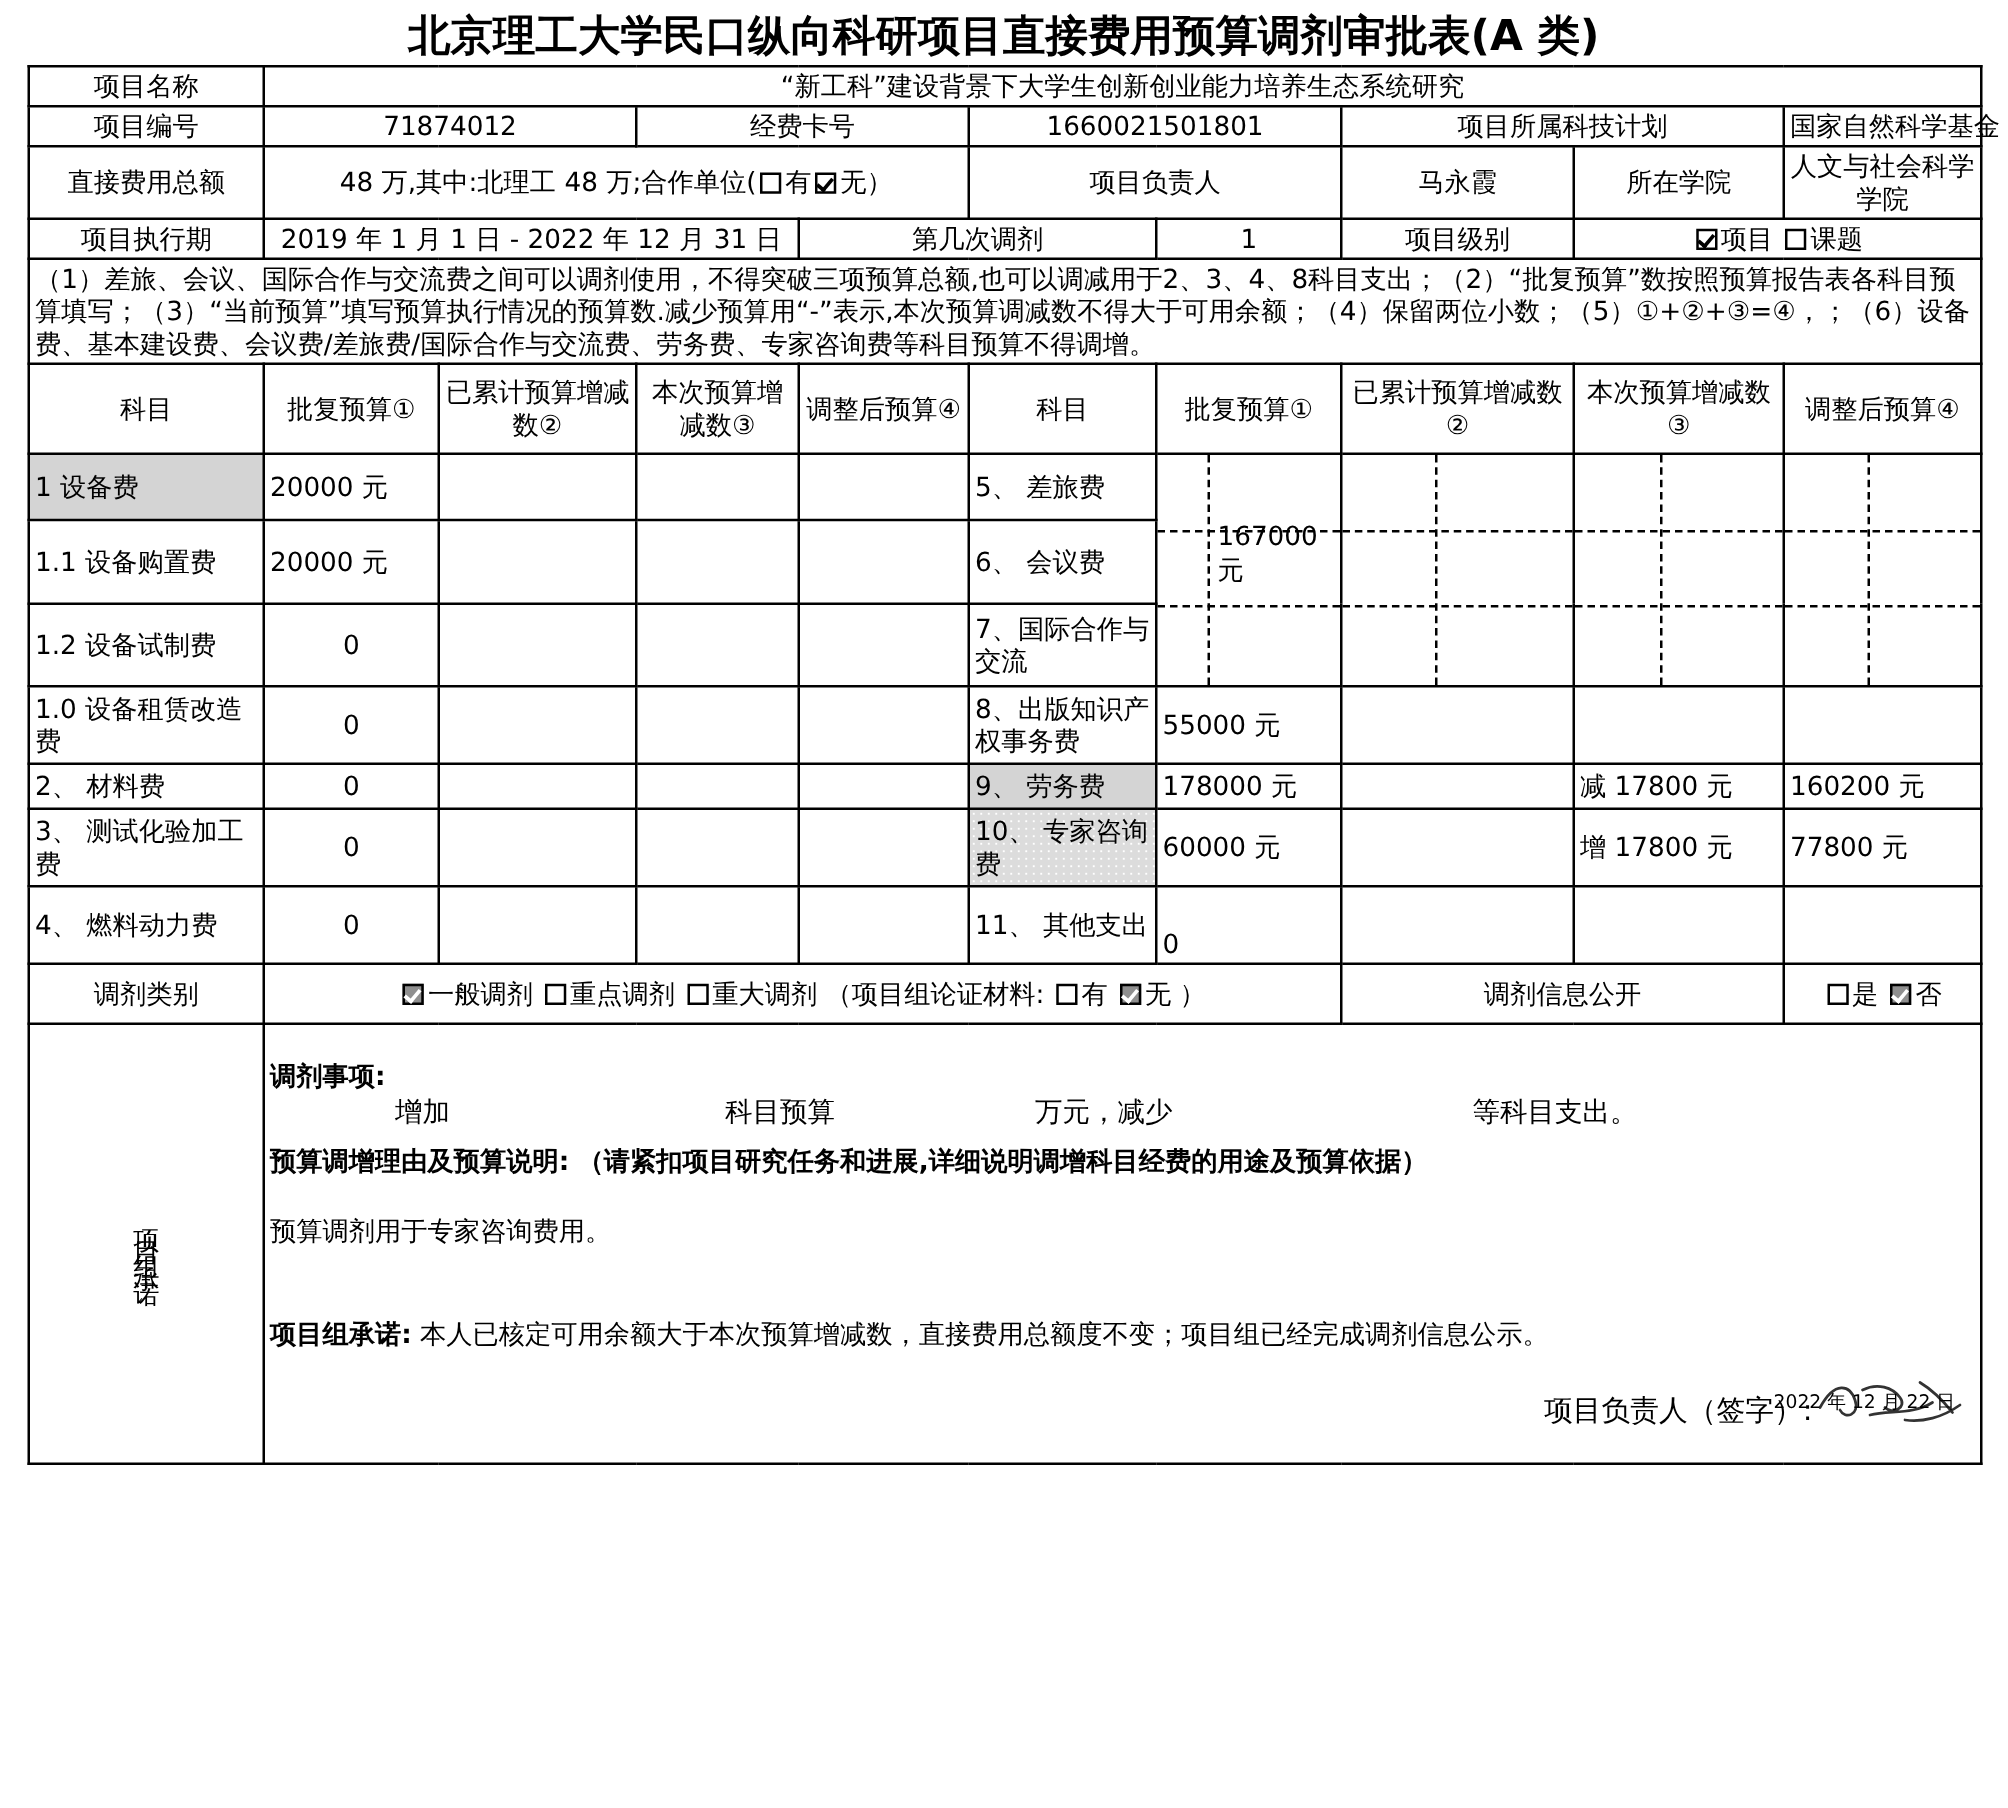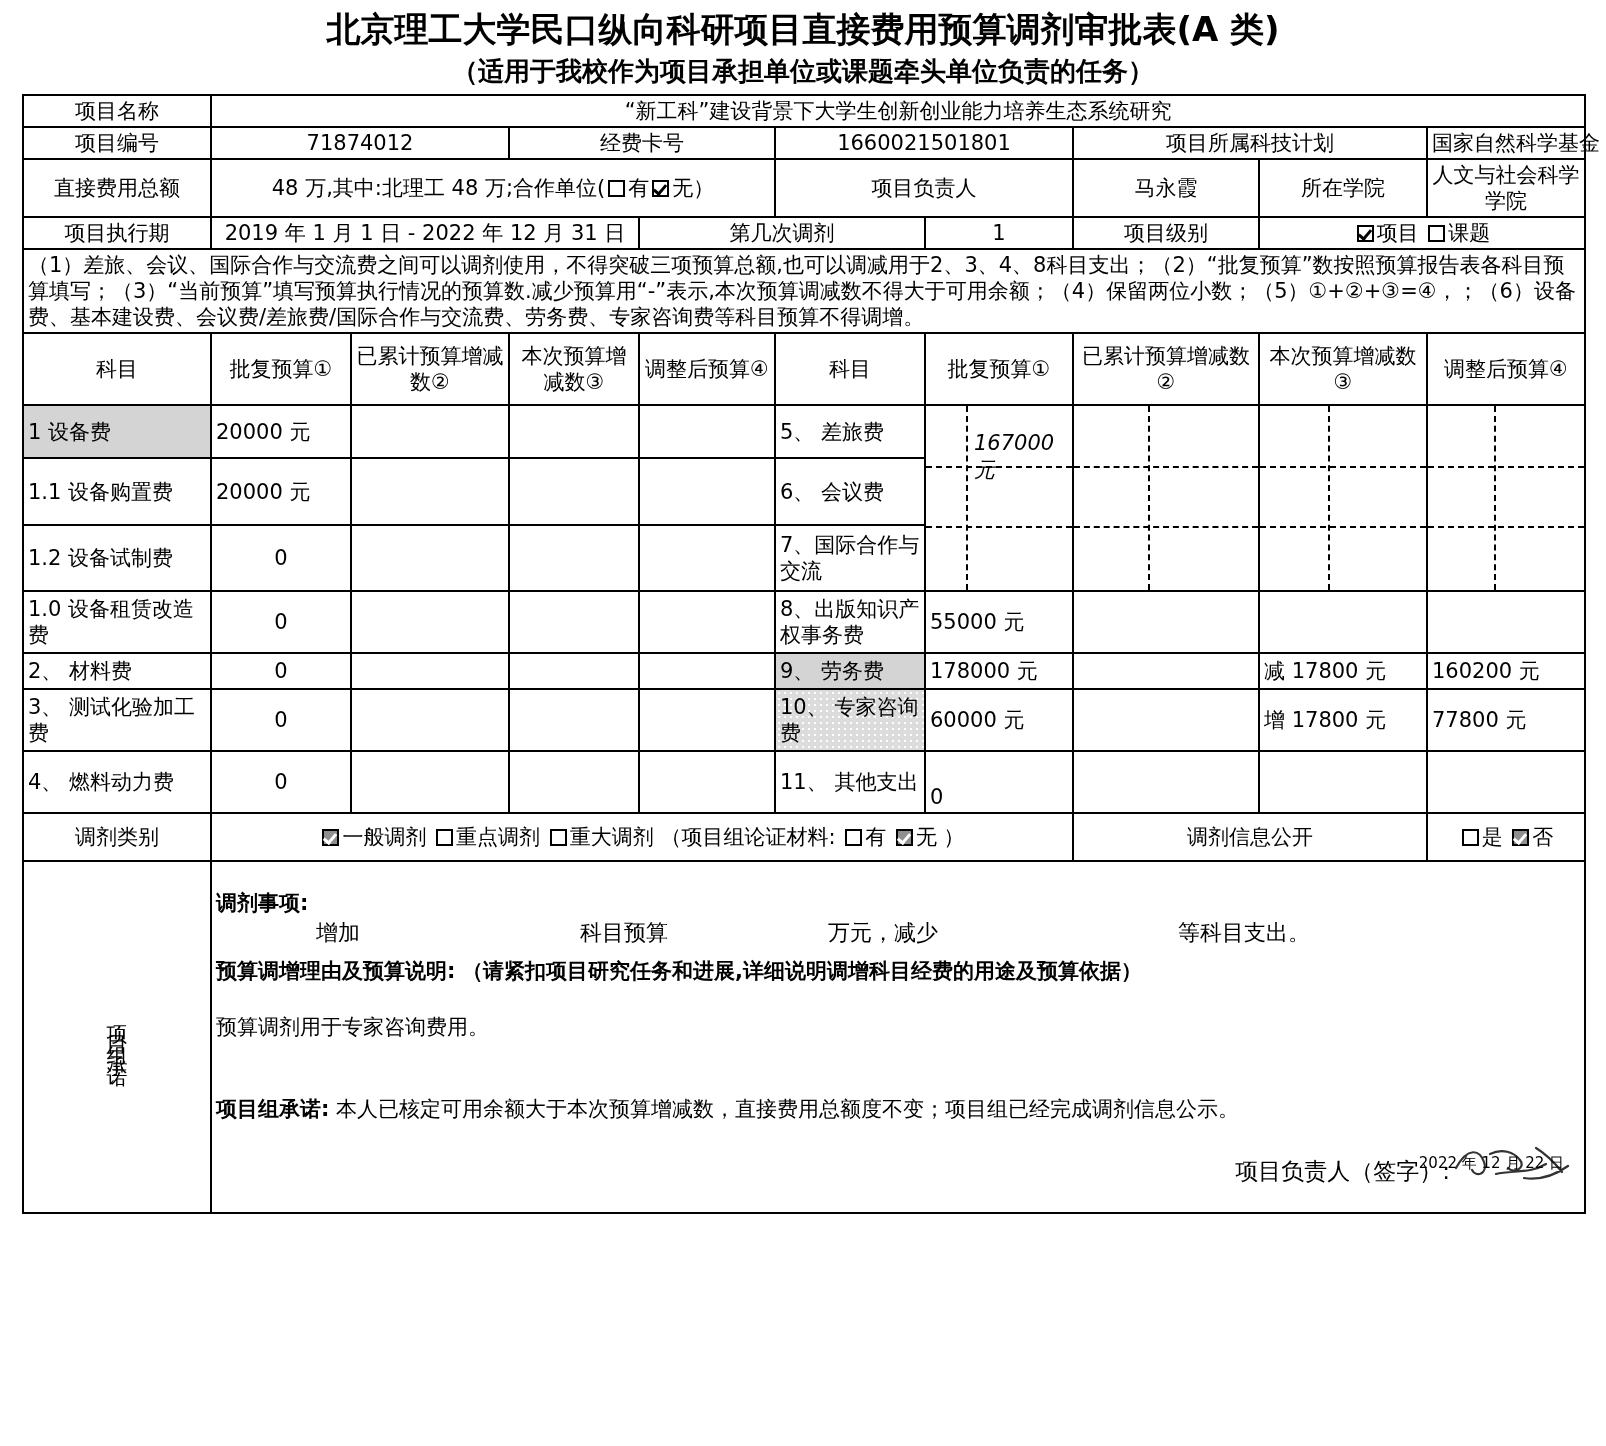--- a/index.html
+++ b/index.html
@@ -152,21 +152,20 @@
     line-height: 34px;
   }
   .adjitem-line span { white-space: pre; }
 </style>
 </head>
 <body>
 
 <div class="page">
 
   <div class="title">北京理工大学民口纵向科研项目直接费用预算调剂审批表(A 类)</div>
-  <div class="subtitle">（适用于我校作为项目承担单位或课题牵头单位负责的任务）</div>
 
   <table class="form">
     <colgroup>
       <col style="width:188px">
       <col style="width:140px">
       <col style="width:158px">
       <col style="width:130px">
       <col style="width:136px">
       <col style="width:150px">
       <col style="width:148px">
@@ -235,21 +234,21 @@
       <td class="l">20000 元</td>
       <td></td>
       <td></td>
       <td></td>
       <td class="l">5、 差旅费</td>
       <td rowspan="3" style="padding:0">
         <div class="dash-cell" style="height:184px">
           <div class="dline" style="top:60px;"></div>
           <div class="dline" style="top:120px;"></div>
           <div class="vdash" style="left:40px;"></div>
-          <div class="budget-val" style="padding-top:24px;font-style:italic;">167000 元</div>
+          <div class="budget-val" style="padding-top:52px;">167000 元</div>
         </div>
       </td>
       <td rowspan="3" style="padding:0">
         <div class="dash-cell" style="height:184px">
           <div class="dline" style="top:60px;"></div>
           <div class="dline" style="top:120px;"></div>
           <div class="vdash" style="left:74px;"></div>
         </div>
       </td>
       <td rowspan="3" style="padding:0">

